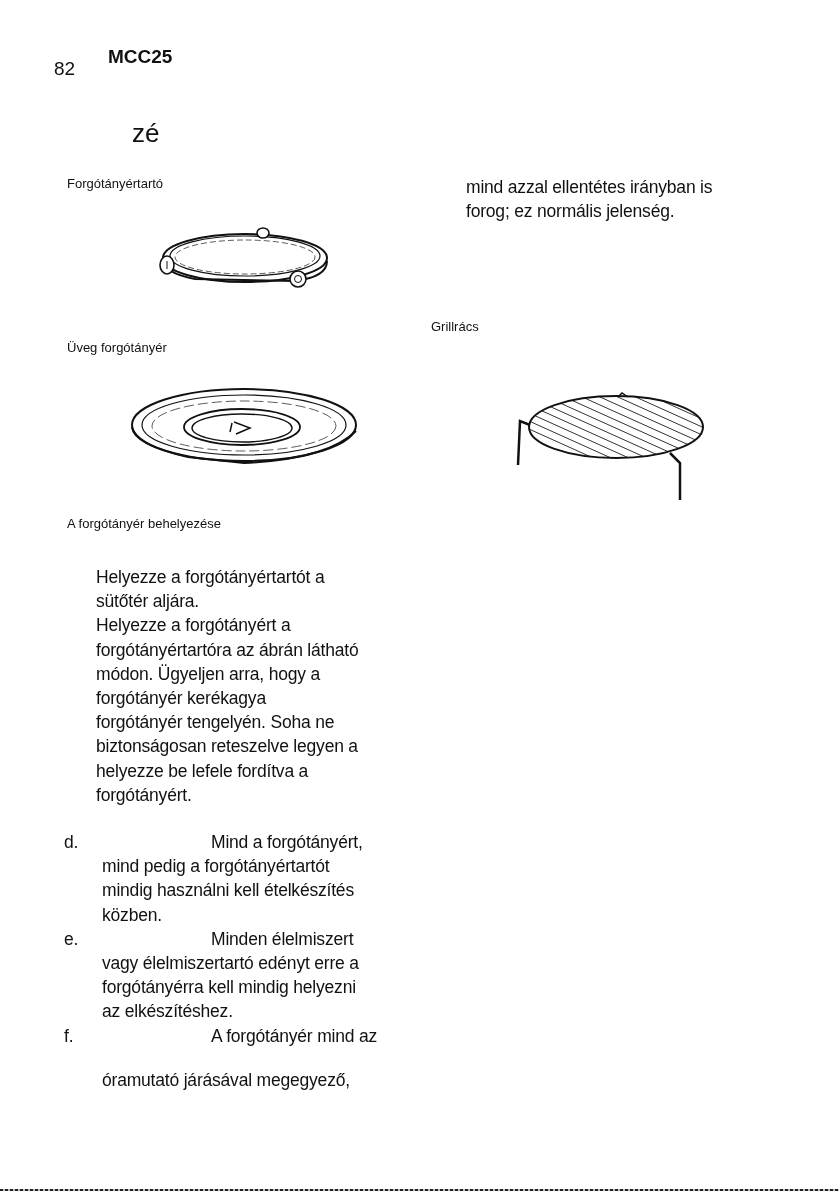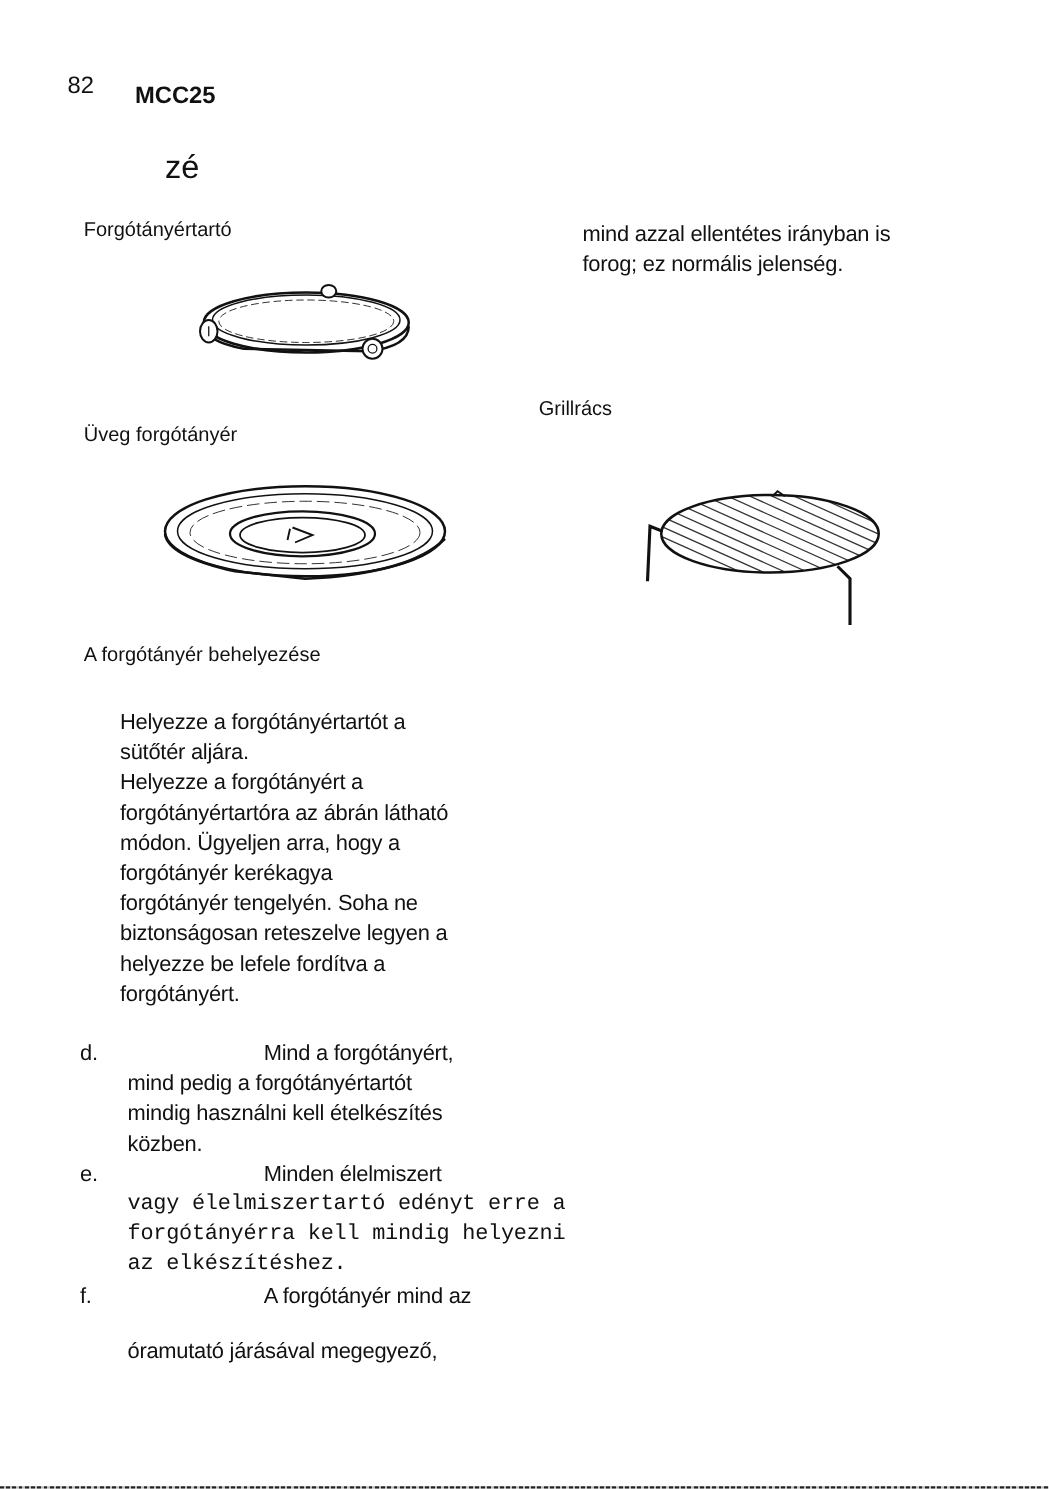--- a/index.html
+++ b/index.html
@@ -3,23 +3,23 @@
   <meta charset="utf-8">
   <style>
     html, body { margin: 0; padding: 0; background: #ffffff; }
     body {
       width: 839px; height: 1191px; position: relative; overflow: hidden;
       font-family: "Liberation Sans", sans-serif; color: #111111;
     }
     .abs { position: absolute; white-space: nowrap; }
     .body-text { font-size: 17.5px; line-height: 24.2px; letter-spacing: -0.2px; }
     .hdr-num { left: 54px; top: 58px; font-size: 19px; }
-    .hdr-model { left: 108px; top: 66px; font-size: 19px; font-weight: bold; }
+    .hdr-model { left: 108px; top: 46px; font-size: 19px; font-weight: bold; }
     .section-title { left: 132px; top: 118px; font-size: 26px; }
-    .label { font-size: 16px; }
+    .label { font-size: 13px; }
     .para-block { position: absolute; }
     .para-block div { white-space: nowrap; }
     .letter-line { position: relative; height: 24.2px; }
     .letter-line .letter { position: absolute; left: 0; }
     .letter-line .first { position: absolute; }
     .bottom-rule {
       position: absolute; left: 0; right: 0; bottom: 0; height: 2px;
       background: repeating-linear-gradient(90deg, #222 0 3px, #bbb 3px 5px);
     }
     svg { position: absolute; overflow: visible; }
@@ -110,21 +110,21 @@
   </div>
   <div style="padding-left:38px;">
     <div>mind pedig a forgótányértartót</div>
     <div>mindig használni kell ételkészítés</div>
     <div>közben.</div>
   </div>
   <div class="letter-line">
     <span class="letter">e.</span>
     <span class="first" style="left:147px;">Minden élelmiszert</span>
   </div>
-  <div style="padding-left:38px;font-family:Liberation Mono, monospace;">
+  <div style="padding-left:38px;">
     <div>vagy élelmiszertartó edényt erre a</div>
     <div>forgótányérra kell mindig helyezni</div>
     <div>az elkészítéshez.</div>
   </div>
   <div class="letter-line">
     <span class="letter">f.</span>
     <span class="first" style="left:147px;">A forgótányér mind az</span>
   </div>
   <div style="padding-left:38px;margin-top:20px;">
     <div>óramutató járásával megegyező,</div>

